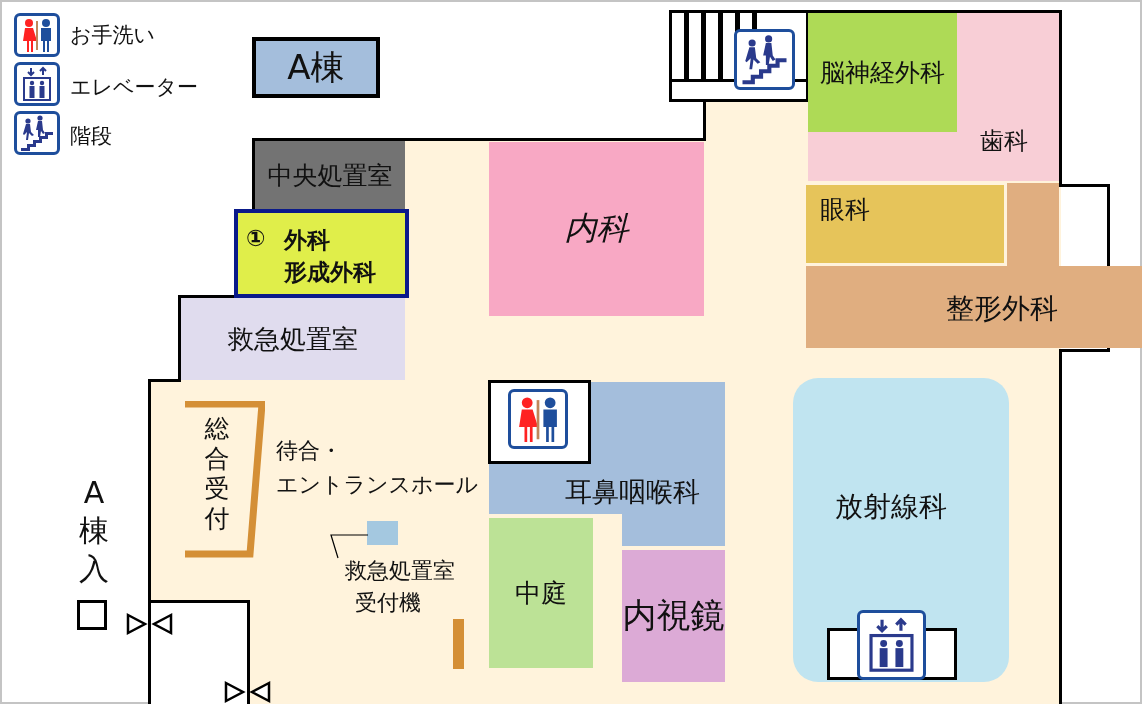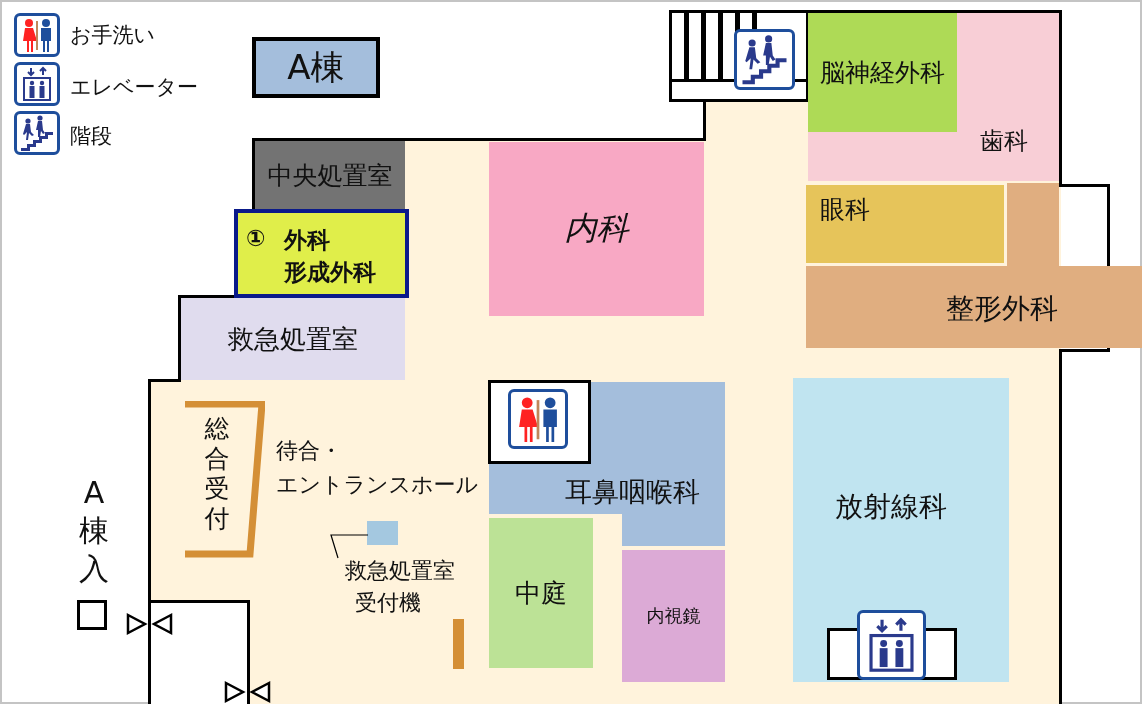--- a/index.html
+++ b/index.html
@@ -177,25 +177,25 @@
 
 <div class="abs" style="left:591px;top:382px;width:134px;height:82px;background:#a4bedc;"></div>
 <div class="abs" style="left:489px;top:464px;width:236px;height:50px;background:#a4bedc;"></div>
 <div class="abs" style="left:622px;top:514px;width:103px;height:32px;background:#a4bedc;"></div>
 <div class="label" style="left:565px;top:474px;font-size:27px;">耳鼻咽喉科</div>
 
 <div class="abs room" style="left:489px;top:518px;width:104px;height:150px;background:#bce296;font-size:26px;">
   <span>中庭</span>
 </div>
 
-<div class="abs room" style="left:622px;top:550px;width:103px;height:132px;background:#dcaad6;font-size:18px;">
+<div class="abs room" style="left:622px;top:550px;width:103px;height:132px;background:#dcaad6;font-size:34px;">
   <span>内視鏡</span>
 </div>
 
-<div class="abs" style="left:793px;top:378px;width:216px;height:304px;background:#c0e4f0;">
+<div class="abs" style="left:793px;top:378px;width:216px;height:304px;background:#c0e4f0;border-radius:25px;">
   <span class="label" style="left:42px;top:110px;font-size:28px;">放射線科</span>
 </div>
 <div class="abs" style="left:827px;top:628px;width:130px;height:52px;background:#fff;border:3px solid #000;"></div>
 <div class="icon-box" style="left:857px;top:610px;width:69px;height:70px;">
   <svg width="63" height="64" viewBox="0 0 40 38">
     <path d="M14 3 v7 M11 7 l3 3 l3 -3" stroke="#2a3a8c" stroke-width="2" fill="none"></path>
     <path d="M26 10 v-7 M23 6 l3 -3 l3 3" stroke="#2a3a8c" stroke-width="2" fill="none"></path>
     <rect x="7" y="13" width="26" height="22" fill="none" stroke="#2a3a8c" stroke-width="2"></rect>
     <circle cx="15" cy="18" r="2.2" fill="#2a3a8c"></circle>
       <rect x="12.5" y="21" width="5" height="12" fill="#2a3a8c"></rect>

